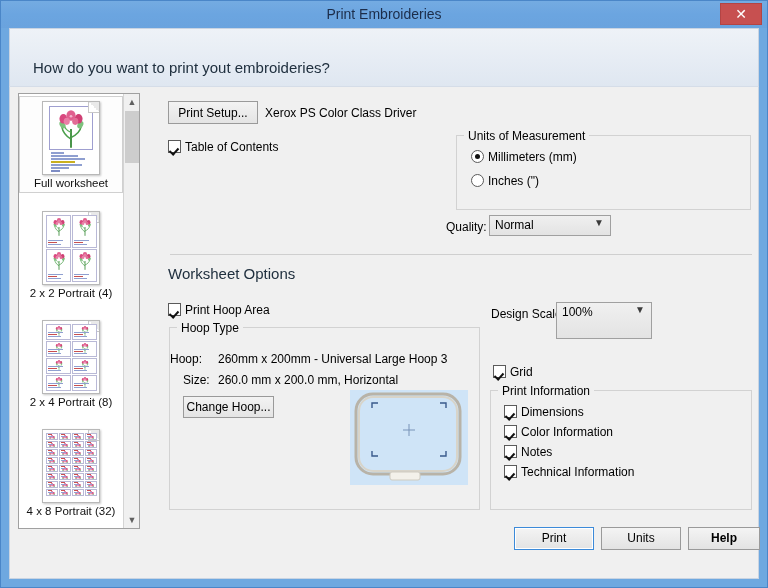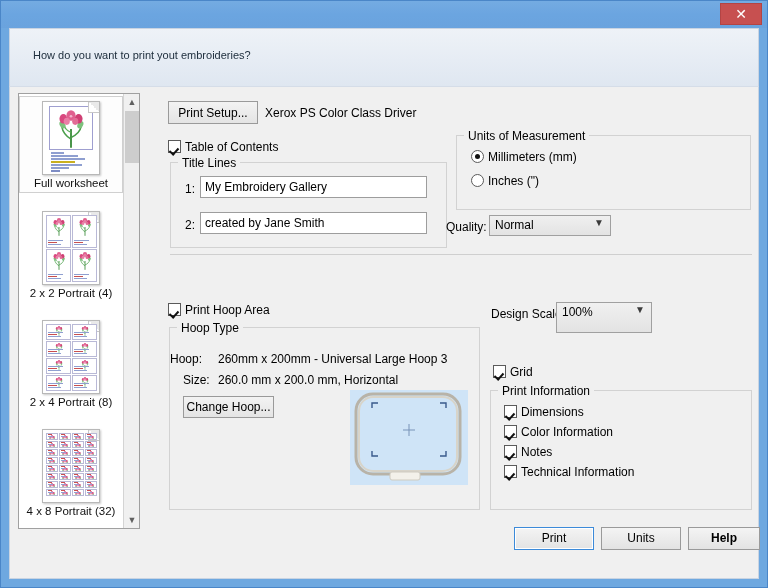--- a/index.html
+++ b/index.html
@@ -44,22 +44,22 @@
   }
 
   
   .header {
     position: absolute; left: 8px; top: 27px; right: 8px; height: 58px;
     background: linear-gradient(to bottom, #eef2f7 0%, #e6ecf4 55%, #dfe7f1 100%);
     border: 1px solid #c9d4e2;
     border-bottom: none;
   }
   .header-text {
-    position: absolute; left: 23px; top: 20px;
-    font-size: 11px;
+    position: absolute; left: 23px; top: 30px;
+    font-size: 15px;
     color: #20303f;
   }
 
   
   .body-area {
     position: absolute; left: 8px; top: 85px; right: 8px; bottom: 8px;
     background: #f0f0f0;
     border: 1px solid #c9d4e2;
     border-top: 1px solid #d5dde8;
   }
@@ -270,20 +270,21 @@
     border: 1px solid #3c8ad9;
     box-shadow: inset 0 0 0 1px #ffffff;
   }
 </style>
 </head>
 <body>
 
 <div class="window">
 
   <div class="titlebar">
+    <div class="titlebar-text">Print Embroideries</div>
     <div class="close-btn">✕</div>
   </div>
 
   <div class="header">
     <div class="header-text">How do you want to print yout embroideries?</div>
   </div>
 
   <div class="body-area">
 
     <div class="thumb-panel">
@@ -1313,46 +1314,40 @@
 
     <div class="right">
 
       <button class="btn" style="position:absolute;left:18px;top:14px;width:90px;height:23px;padding:0;">Print Setup...</button>
       <div class="lbl" style="position:absolute;left:115px;top:19px;">Xerox PS Color Class Driver</div>
 
       <div class="cbrow" style="left:18px;top:53px;">
         <span class="cb checked"></span><span class="t">Table of Contents</span>
       </div>
 
-      <div class="group" style="left:20px;top:75px;width:277px;height:86px;">
-        <div class="glabel">Title Lines</div>
-        <div class="lbl" style="position:absolute;left:14px;top:19px;">1:</div>
-        <input class="tinput" style="position: absolute; left: 29px; top: 13px; width: 227px; height: 22px;" value="My Embroidery Gallery">
-        <div class="lbl" style="position:absolute;left:14px;top:55px;">2:</div>
-        <input class="tinput" style="position: absolute; left: 29px; top: 49px; width: 227px; height: 22px;" value="created by Jane Smith">
-      </div>
 
       <div class="group" style="left:306px;top:48px;width:295px;height:75px;">
         <div class="glabel">Units of Measurement</div>
         <div class="rbrow" style="left:14px;top:14px;">
           <span class="rb checked"></span><span class="t">Millimeters (mm)</span>
         </div>
         <div class="rbrow" style="left:14px;top:38px;">
           <span class="rb"></span><span class="t">Inches (")</span>
         </div>
       </div>
 
       <div class="lbl" style="position:absolute;left:296px;top:133px;">Quality:</div>
       <div class="combo" style="left:339px;top:128px;width:122px;height:21px;">
         <span class="cv">Normal</span>
         <span class="chev">▼</span>
       </div>
 
       <div class="sep" style="left:20px;top:167px;width:582px;"></div>
 
+      <div class="section-title" style="left:18px;top:178px;">Worksheet Options</div>
 
       <div class="cbrow" style="left:18px;top:216px;">
         <span class="cb checked"></span><span class="t">Print Hoop Area</span>
       </div>
 
       <div class="group" style="left:19px;top:240px;width:311px;height:183px;">
         <div class="glabel">Hoop Type</div>
 
         <div class="lbl" style="position:absolute;left:0;top:24px;">Hoop:</div>
         <div class="lbl" style="position:absolute;left:48px;top:24px;white-space:nowrap;">260mm x 200mm - Universal Large Hoop 3</div>
@@ -1372,21 +1367,21 @@
             <path d="M90,13 L96,13 L96,18" fill="none" stroke="#3a5a8c" stroke-width="1.4"></path>
             <path d="M22,61 L22,66 L28,66" fill="none" stroke="#3a5a8c" stroke-width="1.4"></path>
             <path d="M96,61 L96,66 L90,66" fill="none" stroke="#3a5a8c" stroke-width="1.4"></path>
 
             <path d="M53,40 L65,40 M59,34 L59,46" fill="none" stroke="#7893b8" stroke-width="1"></path>
           </svg>
         </div>
       </div>
 
       <div class="lbl" style="position:absolute;left:341px;top:220px;">Design Scale:</div>
-      <div class="combo" style="left:406px;top:215px;width:96px;height:31px;">
+      <div class="combo" style="left:406px;top:215px;width:96px;height:37px;">
         <span class="cv">100%</span>
         <span class="chev">▼</span>
       </div>
 
       <div class="cbrow" style="left:343px;top:278px;">
         <span class="cb checked"></span><span class="t">Grid</span>
       </div>
 
       <div class="group" style="left:340px;top:303px;width:262px;height:120px;">
         <div class="glabel">Print Information</div>

